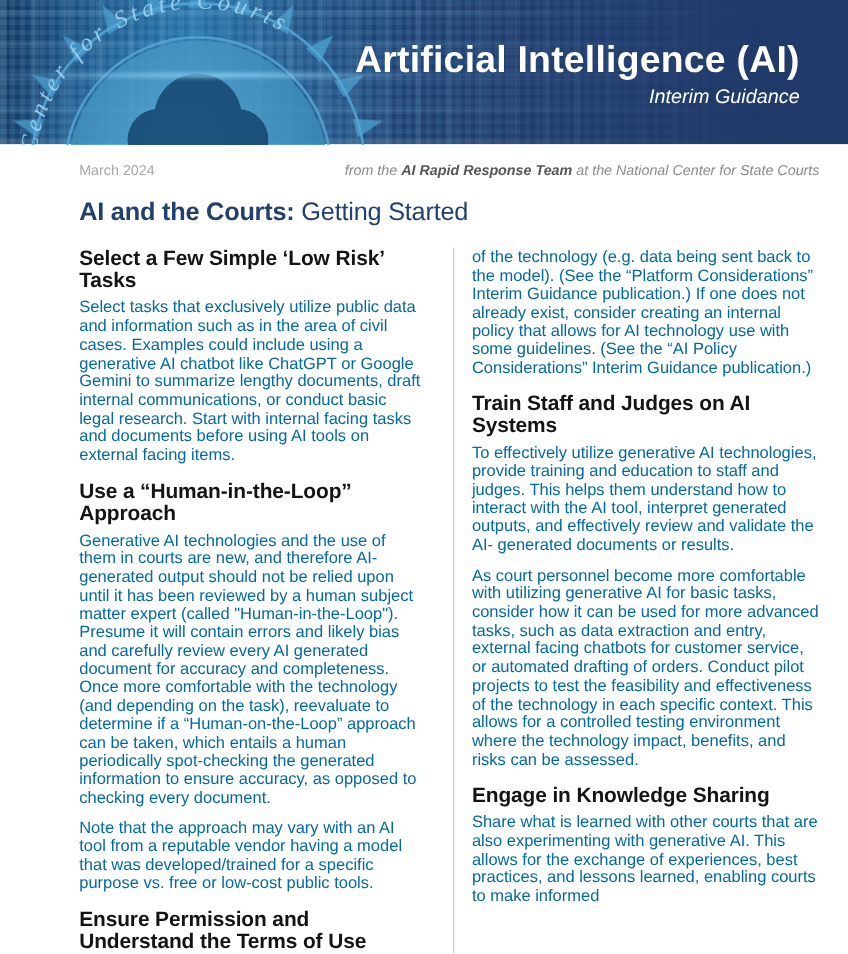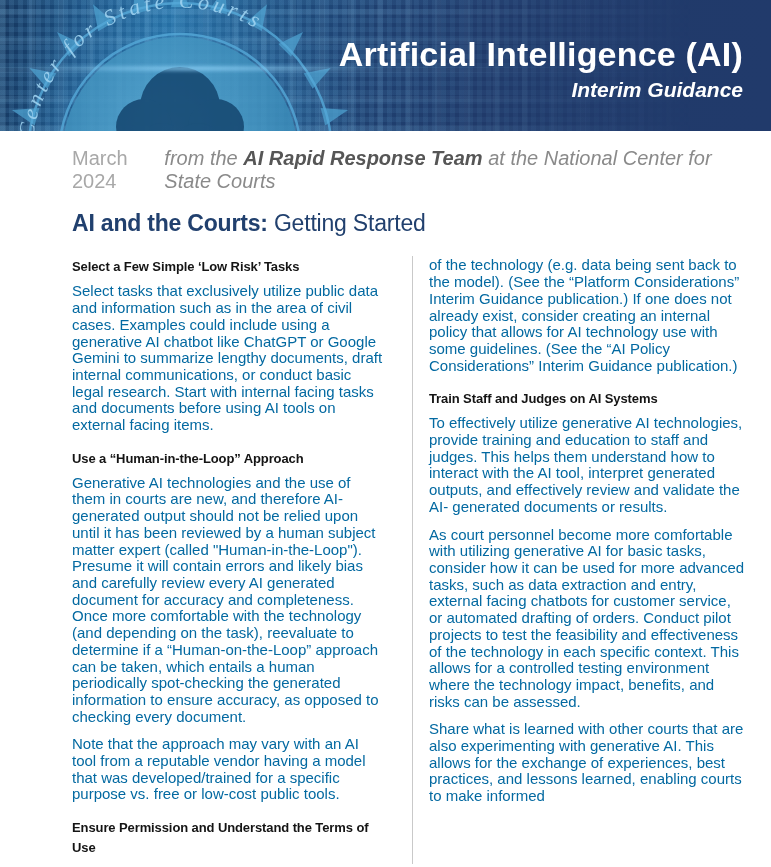--- a/index.html
+++ b/index.html
@@ -27,45 +27,45 @@
     -webkit-mask-image:linear-gradient(90deg, rgba(0,0,0,.95) 0%, rgba(0,0,0,.85) 45%, rgba(0,0,0,.35) 70%, transparent 90%);
     mask-image:linear-gradient(90deg, rgba(0,0,0,.95) 0%, rgba(0,0,0,.85) 45%, rgba(0,0,0,.35) 70%, transparent 90%);
   }
   .glow {
     position:absolute; top:63px; left:0; width:470px; height:11px;
     background:radial-gradient(ellipse 55% 50% at 42% 50%, rgba(150,215,252,0.75), rgba(150,215,252,0) 75%);
     filter:blur(1.5px);
   }
   .seal { position:absolute; left:-20px; top:-45px; }
   .ring-text { font-family:"Liberation Serif", serif; font-style:italic; }
-  .banner-titles { position:absolute; top:36px; right:28px; text-align:right; color:#ffffff; }
+  .banner-titles { position:absolute; top:36px; right:44px; text-align:right; color:#ffffff; }
   .banner-title { font-size:34px; font-weight:800; letter-spacing:0.2px; line-height:1.1; }
-  .banner-subtitle { font-size:21px; font-style:italic; font-weight:700; margin-top:5px; }
+  .banner-subtitle { font-size:18px; font-style:italic; font-weight:400; margin-top:5px; }
 
   
   .meta-row {
     display:flex; justify-content:space-between; align-items:baseline;
-    margin:16px 26px 0 72px; font-size:20px;
+    margin:16px 26px 0 72px; font-size:13px;
   }
   .date { color:#a8a8a8; }
   .attribution { font-style:italic; color:#8a8a8a; }
   .attribution b { color:#565656; font-weight:700; }
 
   
   .page-title { margin:17px 72px 0; font-size:23px; line-height:1.15; color:#21406e; letter-spacing:-0.2px; }
   .page-title .tb { font-weight:800; }
   .page-title .tr { font-weight:400; }
   .intro { margin:16px 72px 0; max-width:655px; font-size:14.6px; line-height:20.5px; color:#323232; }
 
   
   .columns { display:flex; margin:20px 26px 0 72px; align-items:stretch; }
   .col-left  { width:340px; padding-right:26px; box-sizing:border-box; }
   .col-right { flex:1; border-left:1px solid #c9c9c9; padding-left:16px; }
   .sec {
-    font-size:13px; font-weight:800; color:#141414;
+    font-size:19px; font-weight:800; color:#141414;
     line-height:20px; letter-spacing:-0.1px; margin:15px 0 6px;
   }
   .col-left .sec:first-child { margin-top:1px; }
   .body { font-size:15px; line-height:16.7px; color:#0369a1; margin:0 0 11px; }
   .col-right .body:first-child { margin-top:1px; }
 </style>
 </head>
 <body>
 
 <div class="page">
@@ -150,17 +150,18 @@
       <p class="body">Generative AI technologies and the use of them in courts are new, and therefore AI-generated output should not be relied upon until it has been reviewed by a human subject matter expert (called "Human-in-the-Loop"). Presume it will contain errors and likely bias and carefully review every AI generated document for accuracy and completeness.  Once more comfortable with the technology (and depending on the task), reevaluate  to determine if a “Human-on-the-Loop” approach can be taken, which entails a human periodically spot-checking the generated information to ensure accuracy, as opposed to checking every document.</p>
       <p class="body">Note that the approach may vary with an AI tool from a reputable vendor having a model that was developed/trained for a specific purpose vs. free or low-cost public tools.</p>
       <h3 class="sec">Ensure Permission and Understand the Terms of Use</h3>
 
     </div>
     <div class="col-right">
       <p class="body">of the technology (e.g. data being sent back to the model). (See the “Platform Considerations” Interim Guidance publication.) If one does not already exist, consider creating an internal policy that allows for AI technology use with some guidelines. (See the “AI Policy Considerations” Interim Guidance publication.)</p>
       <h3 class="sec">Train Staff and Judges on AI Systems</h3>
       <p class="body">To effectively utilize generative AI technologies, provide training and education to staff and judges. This helps them understand how to interact with the AI tool, interpret generated outputs, and effectively review and validate the AI- generated documents or results.</p>
       <p class="body">As court personnel become more comfortable with utilizing generative AI for basic tasks, consider how it can be used for more advanced tasks, such as data extraction and entry, external facing chatbots for customer service, or automated drafting of orders. Conduct pilot projects to test the feasibility and effectiveness of the technology in each specific context. This allows for a controlled testing environment where the technology impact, benefits, and risks can be assessed.</p>
+      <h3 class="sec">Engage in Knowledge Sharing</h3>
       <p class="body">Share what is learned with other courts that are also experimenting with generative AI. This allows for the exchange of experiences, best practices, and lessons learned, enabling courts to make informed</p>
     </div>
   </div>
 
 </div>
 
 </body></html>

